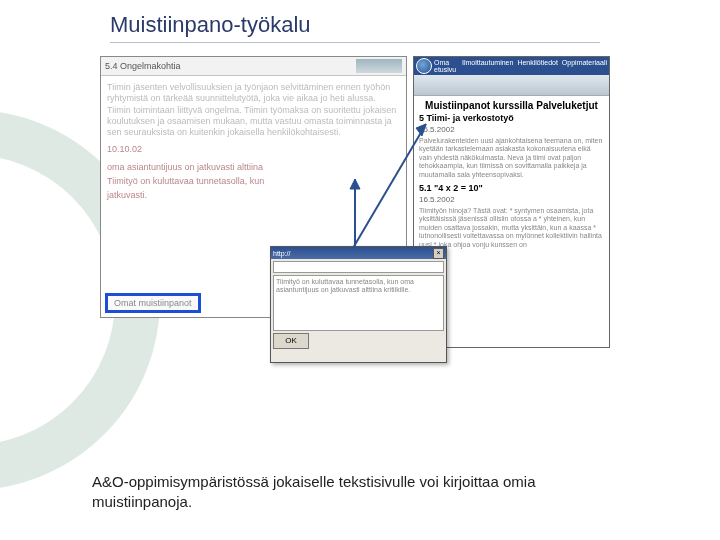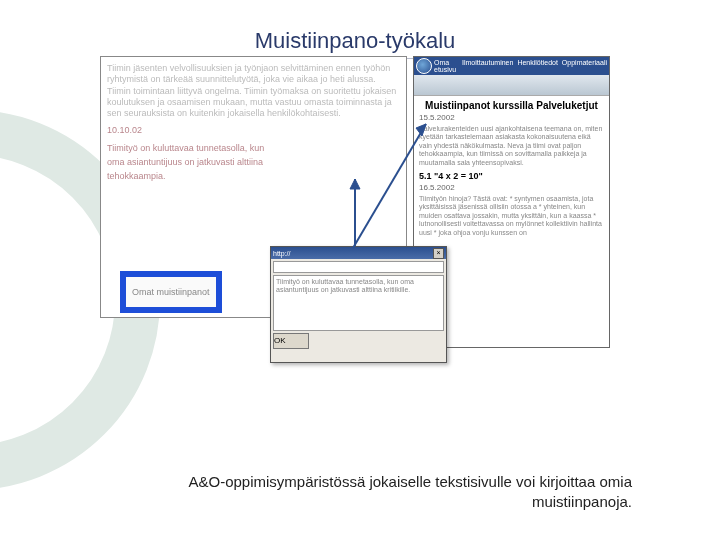--- a/index.html
+++ b/index.html
@@ -18,23 +18,22 @@
     width: 380px;
     height: 380px;
     border: 45px solid #dfe9e4;
     border-radius: 50%;
     box-sizing: border-box;
     z-index: 0;
   }
   .title-area {
     position: absolute;
     left: 110px;
-    top: 28px;
+    top: 12px;
     z-index: 2;
-    text-align: center;
   }
   .title-area h1 {
     font-size: 22px;
     font-weight: normal;
     color: #2a3a6a;
     margin: 0 0 4px 0;
   }
   .title-underline {
     border-bottom: 1px solid #b8bccc;
     width: 490px;
@@ -77,21 +76,21 @@
   }
   .win-left .body {
     padding: 6px 6px;
     line-height: 1.25;
     filter: blur(0.3px);
   }
   .win-left .date { color:#b9868c; margin:6px 0 4px; font-size:9px;}
   .win-left .red { color:#b9868c; font-size:9px; line-height:1.6;}
   .win-left .foot {
     position:absolute; bottom:4px; left:4px;
-    border:6px solid #1d4ed8; padding:10px 6px; font-size:9px; color:#888; background:#fafafa;margin-left:15px;
+    border:3px solid #1d4ed8; padding:2px 6px; font-size:9px; color:#888; background:#fafafa;
   }
   
   .win-right {
     position: absolute;
     right: 0;
     top: 0;
     width: 195px;
     height: 290px;
     border: 1px solid #666;
     background: #fff;
@@ -161,73 +160,77 @@
     background:#fff; border:1px solid #999; margin:2px; height:10px;
     font-size:7px; padding:0 2px; color:#666; display:flex; align-items:center;
   }
   .popup .textarea {
     background:#fff; border:1px solid #999; margin:2px; height:50px;
     font-size:7px; color:#888; padding:2px; line-height:1.2;
     filter: blur(0.25px);
   }
   .popup .ok {
     margin:2px; width:34px; height:14px; border:1px solid #777;
-    background:#ddd8cc; font-size:8px; line-height:13px;
+    background:#ddd8cc; font-size:8px; text-align:center; line-height:13px;
   }
   
   .arrow {
     position:absolute;
     stroke:#2b4f8f;
     fill:#2b4f8f;
   }
   .caption {
     position:absolute;
     left: 92px;
     top: 472px;
     width: 540px;
     font-size: 15px;
     color: #222;
     line-height:1.35;
     z-index:2;
-    text-align:right;
   }
 </style>
 </head>
 <body>
 
 <div class="bg-arc"></div>
 
 <div class="title-area">
   <h1>Muistiinpano-työkalu</h1>
   <div class="title-underline"></div>
 </div>
 
 <div class="collage">
 
   <div class="win-left">
+    <div class="hdr">
+      <span>5.4 Ongelmakohtia</span>
+      <span class="thumb"></span>
+    </div>
     <div class="body">
       <div>Tiimin jäsenten velvollisuuksien ja työnjaon selvittäminen ennen työhön ryhtymistä on tärkeää suunnittelutyötä, joka vie aikaa jo heti alussa. Tiimin toimintaan liittyvä ongelma. Tiimin työmaksa on suoritettu jokaisen koulutuksen ja osaamisen mukaan, mutta vastuu omasta toiminnasta ja sen seurauksista on kuitenkin jokaisella henkilökohtaisesti.</div>
       <div class="date">10.10.02</div>
+      <div class="red">oma asiantuntijuus on jatkuvasti alttiina</div>
       <div class="red">Tiimityö on kuluttavaa tunnetasolla, kun</div>
-      <div class="red">oma asiantuntijuus on jatkuvasti alttiina</div>
-      <div class="red">tehokkaampia.</div>
+      <div class="red">jatkuvasti.</div>
     </div>
     <div class="foot">Omat muistiinpanot</div>
   </div>
 
   <div class="win-right">
     <div class="nav">
       <span class="logo"></span>
       <span>Oma etusivu</span>
       <span>Ilmoittautuminen</span>
       <span>Henkilötiedot</span>
       <span>Oppimateriaali</span>
     </div>
     <div class="banner"></div>
     <h2>Muistiinpanot kurssilla Palveluketjut</h2>
+    <div class="sub">5 Tiimi- ja verkostotyö</div>
     <div class="date">15.5.2002</div>
     <div class="para">Palvelurakenteiden uusi ajankohtaisena teemana on, miten kyetään tarkastelemaan asiakasta kokonaisuutena eikä vain yhdestä näkökulmasta. Neva ja tiimi ovat paljon tehokkaampia, kun tiimissä on sovittamalla paikkeja ja muutamalla sala yhteensopivaksi.</div>
     <div class="sub">5.1 "4 x 2 = 10"</div>
     <div class="date">16.5.2002</div>
     <div class="para">Tiimityön hinoja? Tästä ovat:
 
 * syntymen osaamista, jota yksittäisissä jäsenissä ollisiin otossa a
 * yhteinen, kun muiden osattava jossakin, mutta yksittäin, kun a kaassa
 * lutnonollisesti voitettavassa on mylönnet kollektiivin hallinta uusi
 * joka ohjoa vonju kunssen on</div>

